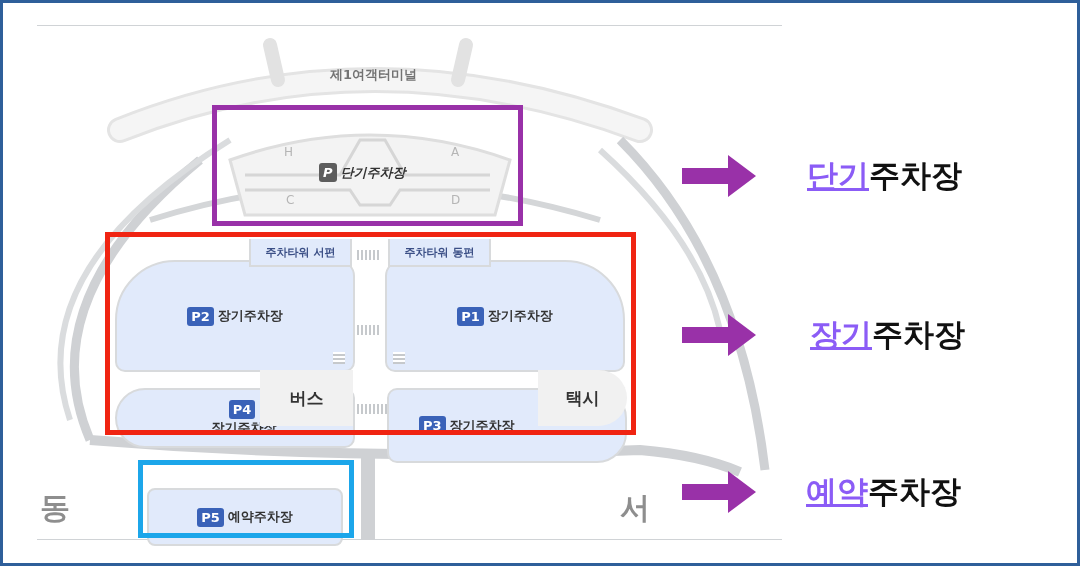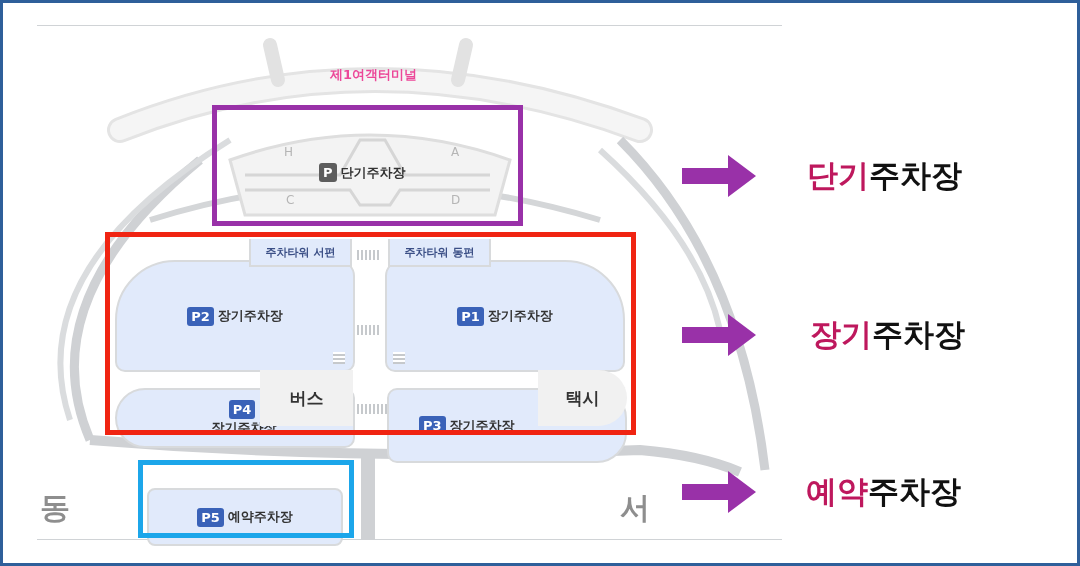--- a/index.html
+++ b/index.html
@@ -8,22 +8,22 @@
     background: #ffffff;
     font-family: "DejaVu Sans", "Liberation Sans", sans-serif;
   }
   .frame {
     position: absolute; left: 0; top: 0; width: 1074px; height: 560px;
     border: 3px solid #2f5f9a; background: #fff;
   }
   .map { position: absolute; left: 0; top: 0; width: 790px; height: 566px; }
   .hline { position: absolute; left: 37px; width: 745px; height: 1px; background: #d0d3d6; }
   .road-svg { position: absolute; left: 0; top: 0; }
-  .lbl { position: absolute; color: #333; font-weight: bold; white-space: nowrap; }
-  .terminal-label { position: absolute; left: 330px; top: 66px; font-size: 13px; color: #ec4899; font-weight: bold; }
+  .lbl { position: absolute; color: #333; font-weight: bold; white-space: nowrap; font-style: italic; }
+  .terminal-label { position: absolute; left: 330px; top: 66px; font-size: 13px; color: #737373; font-weight: bold; }
   .gate { position: absolute; font-size: 12px; color: #b5b5b5; }
   .pbadge {
     display: inline-block; color: #fff; font-weight: bold; font-size: 13px;
     border-radius: 3px; padding: 1px 4px; margin-right: 4px; line-height: 17px;
     vertical-align: middle;
   }
   .pbadge.gray { background: #5d5d5d; }
   .pbadge.blue { background: #3a62b8; }
   .lotname { font-size: 13px; font-weight: bold; color: #333; vertical-align: middle; }
   .lot {
@@ -36,21 +36,21 @@
     display: flex; align-items: center; justify-content: center; border-top: none;
   }
   .grey-area { position: absolute; background: #f1f1f1; display: flex; align-items: center; justify-content: center; font-size: 17px; font-weight: bold; color: #333; }
   .hl { position: absolute; box-sizing: border-box; }
   .hl-purple { border: 5px solid #9931a8; }
   .hl-red { border: 5px solid #f02412; }
   .hl-blue { border: 5px solid #1ca6ea; }
   .compass { position: absolute; font-size: 30px; font-weight: bold; color: #8e8e8e; }
   .arrow { position: absolute; }
   .legend-text { position: absolute; font-size: 31px; font-weight: bold; color: #111; white-space: nowrap; }
-  .legend-text .accent { color: #be185d; }
+  .legend-text .accent { color: #8b5cf6; text-decoration: underline; }
   .crosswalk { position: absolute; background: repeating-linear-gradient(90deg, #c6c9cc 0 2px, #fff 2px 4px); }
   .crosswalk-v { position: absolute; background: repeating-linear-gradient(0deg, #c6c9cc 0 2px, #fff 2px 4px); }
 </style>
 </head>
 <body>
 
 <div class="frame"></div>
 
 <div class="map">
   <div class="hline" style="top:25px;"></div>

